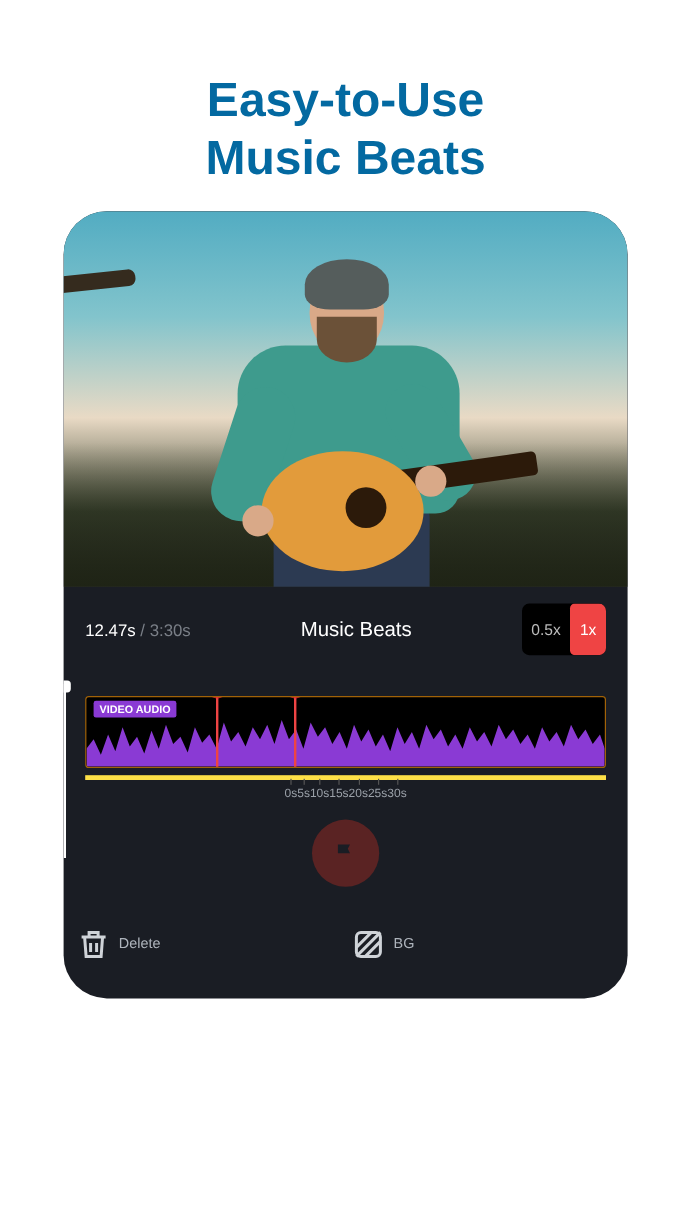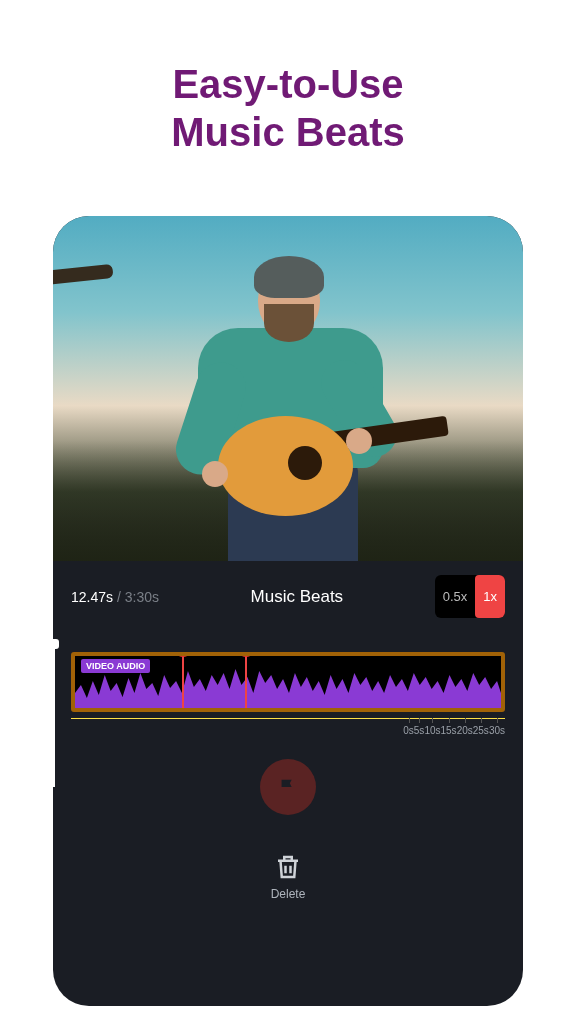--- a/index.html
+++ b/index.html
@@ -10,28 +10,28 @@
     height: 1024px;
     overflow: hidden;
     display: flex;
     flex-direction: column;
     align-items: center;
   }
   .headline {
     font-size: 40px;
     font-weight: 700;
     text-align: center;
-    color: #701a75;
+    color: #0369a1;
     line-height: 1.2;
     margin-top: 60px;
-    margin-bottom: 60px;
+    margin-bottom: 20px;
   }
   .phone {
     width: 470px;
-    height: 790px;
+    height: 656px;
     border-radius: 36px;
     overflow: hidden;
     background: #1a1d24;
     display: flex;
     flex-direction: column;
     position: relative;
   }
   .video-preview {
     width: 100%;
     height: 345px;
@@ -73,48 +73,48 @@
   }
   .time{font-size:14px;}
   .time .total{color:#7a7f87;}
   .mode-title{font-weight:500;font-size:17px;}
   .speed-toggle{display:flex;background:#000;border-radius:6px;overflow:hidden;}
   .speed-toggle span{padding:14px 8px;font-size:13px;color:#bbb;}
   .speed-toggle .active{background:#ef4444;color:#fff;border-radius:4px;}
 
   .timeline-area{padding:10px 0 0;position:relative;}
   .track{
-    margin:14px 18px 0;height:60px;background:#000;border:4px solid #a16207;border-radius:3px;
+    margin:14px 18px 0;height:60px;background:#000;border:1px solid #a16207;border-radius:3px;
     position:relative;overflow:hidden;
   }
   .track-label{
     position:absolute;top:3px;left:6px;background:#8a3ad4;color:#fff;
     font-size:9px;font-weight:700;padding:2px 5px;border-radius:2px;
   }
   .waveform{position:absolute;left:0;right:0;bottom:0;height:45px;}
   .waveform svg{width:100%;height:100%;display:block;}
   .marker{position:absolute;top:-8px;width:2px;height:76px;background:#e44;}
   .marker .dot{position:absolute;top:-9px;left:-8px;width:18px;height:18px;background:#e6352b;border-radius:50%;color:#fff;font-size:11px;font-weight:700;display:flex;align-items:center;justify-content:center;}
   .playhead{position:absolute;top:-10px;width:2px;height:145px;background:#fff;}
   .playhead::before{content:"";position:absolute;top:-3px;left:-4px;width:10px;height:10px;background:#fff;border-radius:3px;}
 
-  .ruler{margin:6px 18px 0;height:24px;position:relative;display:flex;justify-content:flex-end;border-top:1px solid #fde047;}
+  .ruler{margin:6px 18px 0;height:24px;position:relative;display:flex;justify-content:center;border-top:4px solid #fde047;}
   .ruler .tick{font-size:10px;color:#9aa0a8;position:relative;top:6px;}
   .ruler .tick::before{content:"";position:absolute;top:-7px;left:50%;width:1px;height:5px;background:#555;}
 
   .flag-area{height:90px;display:flex;align-items:center;justify-content:center;}
   .flag-btn{width:56px;height:56px;border-radius:50%;background:#5a2323;display:flex;align-items:center;justify-content:center;}
   .flag-btn svg{width:22px;height:22px;fill:#1a1d24;}
 
   .toolbar{
     display:flex;justify-content:space-around;align-items:flex-start;
     padding:10px 8px 20px;gap:4px;
   }
   .tool{
-    flex:1;display:flex;flex-direction:column;align-items:center;gap:6px;
+    flex:1;display:flex;flex-direction:row;align-items:center;gap:6px;
     color:#aeb4bc;font-size:12px;padding:10px 2px;border-radius:10px;
     text-align:center;line-height:1.15;
   }
   .tool.selected{border:2px solid #1fd6d0;color:#fff;}
   .tool svg{width:30px;height:30px;stroke:#cfd3d8;fill:none;stroke-width:2;}
   .tool.selected svg{stroke:#fff;}
 </style>
 </head>
 <body>
 
@@ -189,15 +189,22 @@
     </div>
   </div>
 
   <div class="toolbar">
     <div class="tool">
       <svg viewBox="0 0 24 24">
           <path d="M4 7h16M9 7V4h6v3M6 7l1 13h10l1-13M10 11v6M14 11v6"></path>
         </svg>
       <span>Delete</span>
     </div>
+    <div class="tool">
+      <svg viewBox="0 0 24 24">
+          <rect x="4" y="4" width="16" height="16" rx="3"></rect>
+          <path d="M4 14l10-10M4 20l16-16M10 20l10-10"></path>
+        </svg>
+      <span>BG</span>
+    </div>
   </div>
 
 </div>
 
 </body></html>

